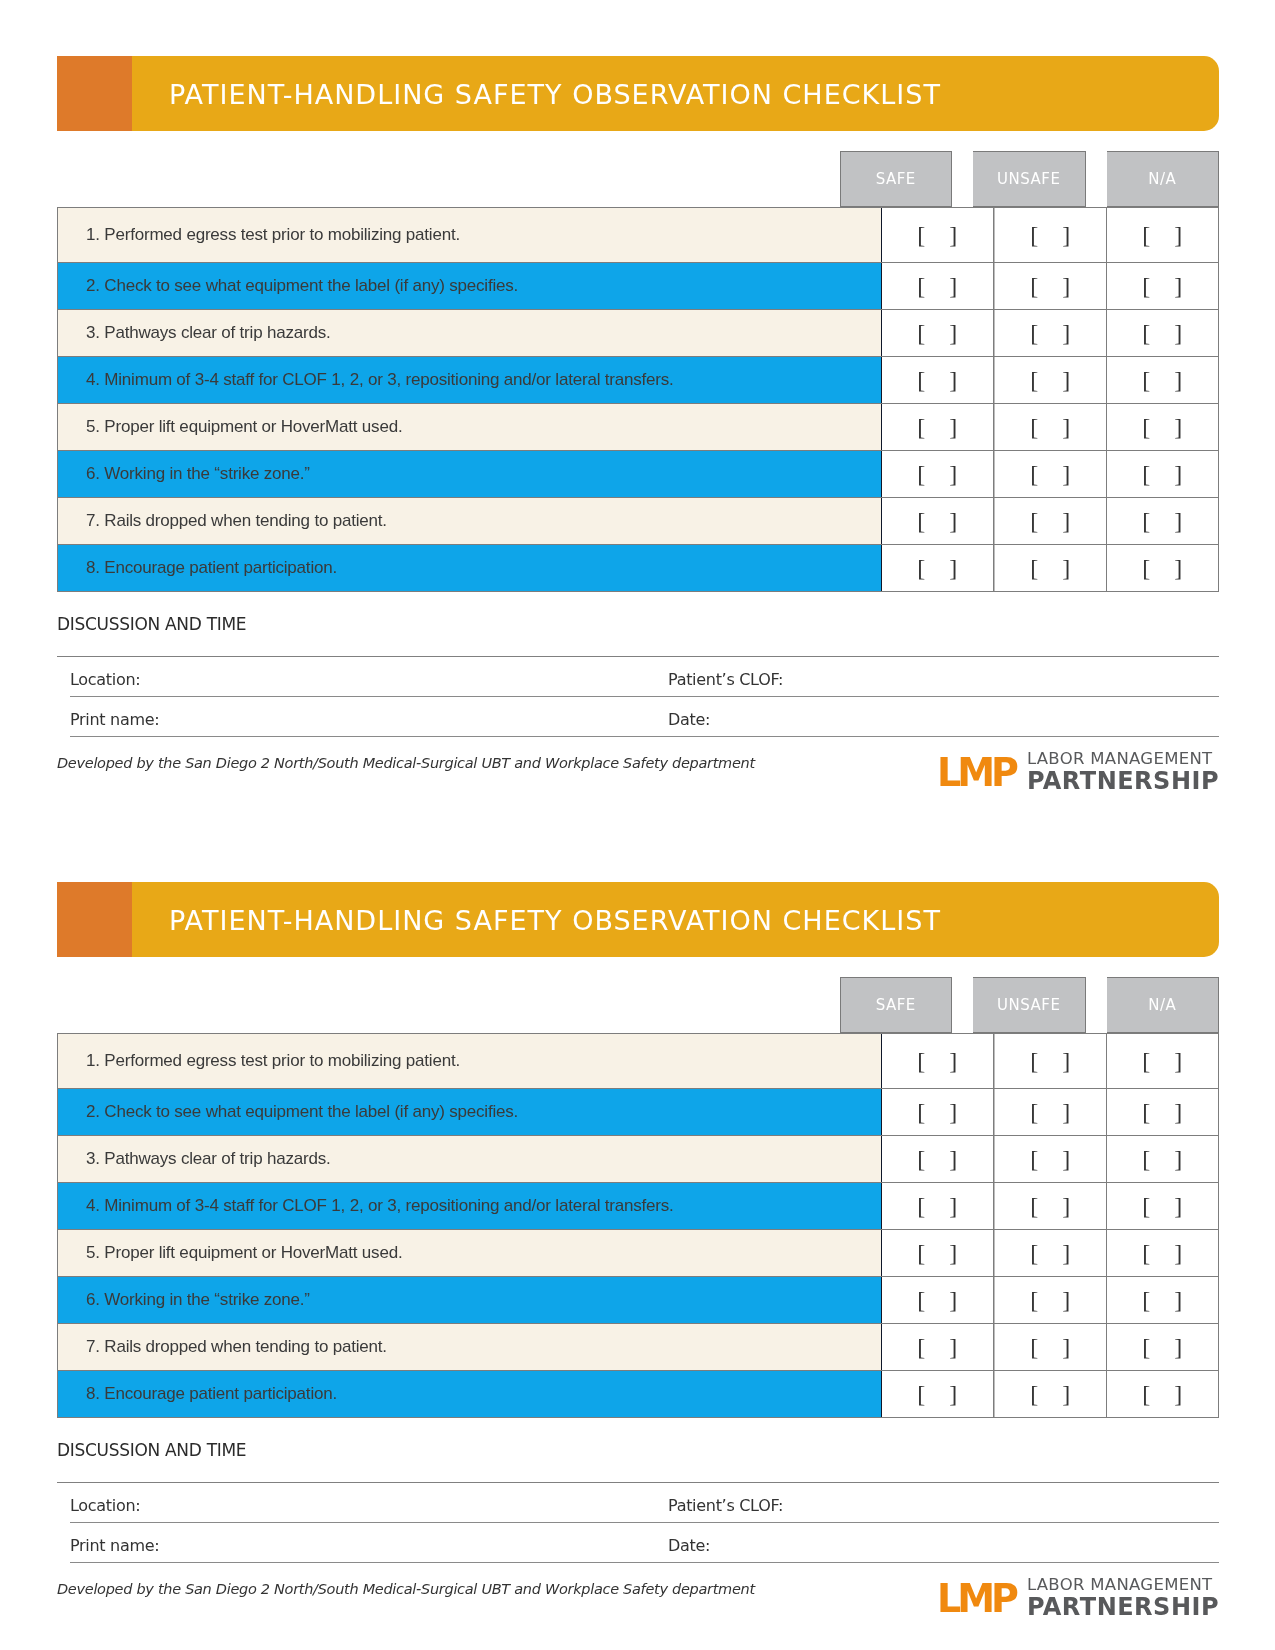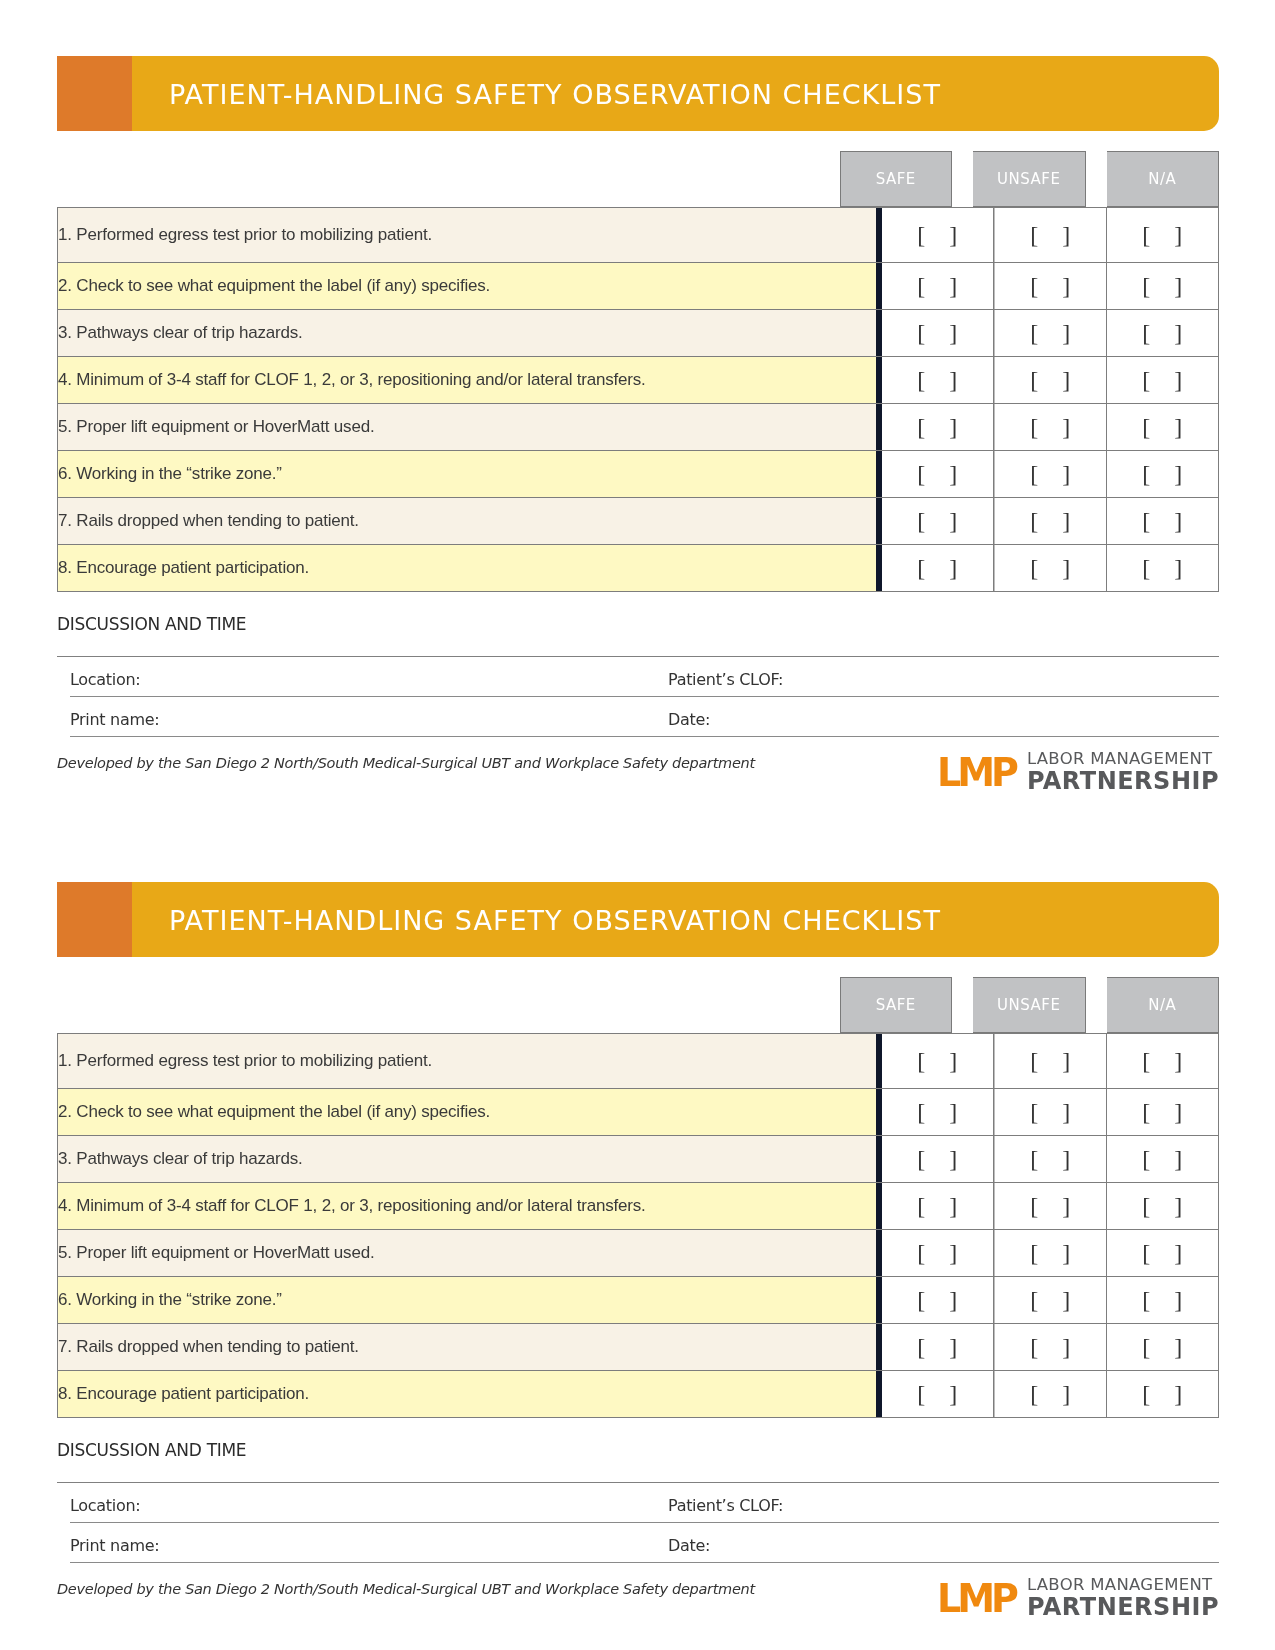--- a/index.html
+++ b/index.html
@@ -16,24 +16,24 @@
     font-family: "DejaVu Sans", sans-serif; font-size: 27px; letter-spacing: 1px; color: #ffffff; white-space: nowrap; }
 
   .table { position: relative; margin-top: 20px; }
   .head-row { display: flex; justify-content: flex-end; height: 56px; gap: 21px; }
   .head-cell { width: 112.5px; height: 56px; background: #c1c2c4; border: 1px solid #7a7a7a; border-left: none;
     display: flex; align-items: center; justify-content: center; color: #ffffff; font-family: "DejaVu Sans", sans-serif; font-size: 15px; letter-spacing: 0.5px; }
   .head-cell:first-child { border-left: 1px solid #7a7a7a; }
 
   .body-row { display: flex; height: 47px; border-bottom: 1px solid #7d7d7d; }
   .body-row.first { height: 56px; border-top: 1px solid #7d7d7d; }
-  .item { flex: 1; display: flex; align-items: center; font-size: 17px; color: #3a3a3a;
-    border-left: 1px solid #7d7d7d; border-right: 6px solid #0f172a; letter-spacing: -0.2px; }
+  .item { flex: 1; display: flex; align-items: center; padding-left: 28px; font-size: 17px; color: #3a3a3a;
+    border-left: 1px solid #7d7d7d; border-right: 1px solid #0f172a; letter-spacing: -0.2px; }
   .body-row.odd .item { background: #f8f2e6; }
-  .body-row.even .item { background: #fef9c3; }
+  .body-row.even .item { background: #0ea5e9; }
   .box-cell { width: 112.5px; display: flex; align-items: center; justify-content: center; background: #ffffff;
     border-right: 1px solid #7d7d7d; }
   .box-cell:nth-child(3) { border-left: 1px solid #bdbdbd; }
   .bracket { display: flex; width: 40px; justify-content: space-between; font-family: "Liberation Serif", serif; font-size: 24px; color: #333333; line-height: 1; }
 
   .discussion { margin-top: 22px; }
   .disc-title { font-family: "DejaVu Sans", sans-serif; font-size: 17px; color: #2b2b2b; padding-bottom: 22px; border-bottom: 1.5px solid #808080; letter-spacing: -0.3px; }
   .field-row { position: relative; height: 40px; border-bottom: 1.5px solid #8a8a8a; margin-left: 13px; }
   .field-label { position: absolute; top: 13px; font-family: "DejaVu Sans", sans-serif; font-size: 16px; color: #333333; letter-spacing: -0.3px; }
   .field-label.left { left: 0; }

